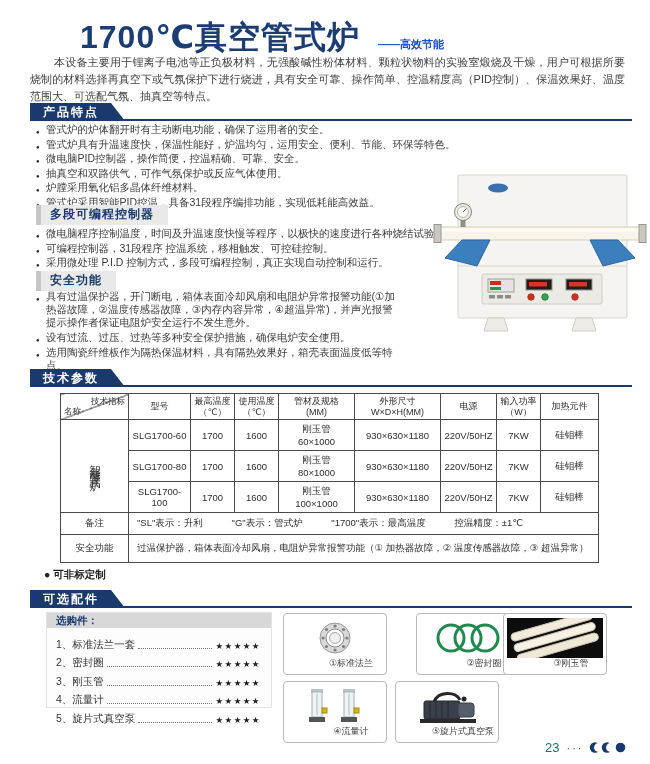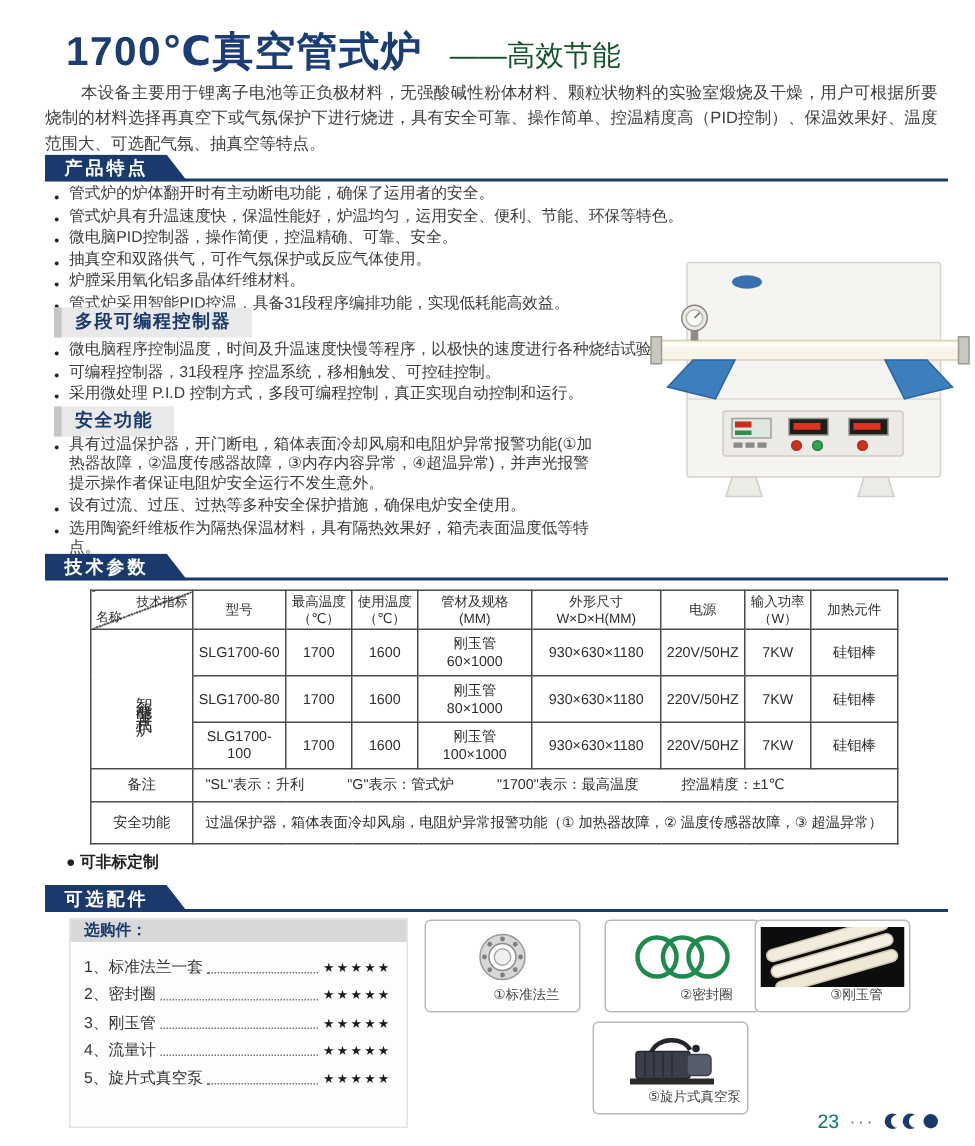--- a/index.html
+++ b/index.html
@@ -5,22 +5,22 @@
   * { margin:0; padding:0; box-sizing:border-box; }
   html,body { background:#888; }
   #page {
     position:relative; width:650px; height:764px; margin:0 auto;
     background:#ffffff; overflow:hidden;
     font-family:"Liberation Sans","DejaVu Sans",sans-serif;
     color:#3c3c3c;
   }
   
   .title-row { position:absolute; left:44px; top:16px; display:flex; align-items:baseline; }
-  .page-title { font-size:27px; font-weight:bold; color:#1c3d74; letter-spacing:1px; }
-  .page-subtitle { font-size:19px; font-weight:normal; color:#14532d; margin-left:18px; }
+  .page-title { font-size:32px; font-weight:bold; color:#1c3d74; letter-spacing:1px;margin-left:36px; }
+  .page-subtitle { font-size:11px; font-weight:bold; color:#1d4ed8; margin-left:18px; }
   
   .intro {
     position:absolute; left:30px; top:54px; width:595px;
     font-size:11px; line-height:17px; text-align:justify; text-indent:24px; color:#3e3e3e;
   }
   
   .sec-hdr {
     position:absolute; left:30px; height:18px; line-height:18px;
     background:#1a3a6e; color:#fff; font-size:12px; font-weight:bold;
     padding:0 26px 0 13px; letter-spacing:2px;
@@ -59,21 +59,21 @@
     background-image:linear-gradient(to bottom right, transparent calc(50% - 0.5px), #4a4a4a calc(50% - 0.5px), #4a4a4a calc(50% + 0.5px), transparent calc(50% + 0.5px));
   }
   .corner .c-top { position:absolute; top:2px; right:3px; font-size:8.5px; }
   .corner .c-bot { position:absolute; bottom:2px; left:3px; font-size:8.5px; }
   .vert-cat { writing-mode:vertical-rl; text-orientation:upright; letter-spacing:3px; font-size:11px; margin:0 auto; }
   .left-cell { text-align:left !important; padding-left:8px !important; }
   .remark-parts span { margin-right:26px; }
   .note { position:absolute; left:44px; top:568px; font-size:10.5px; color:#222; font-weight:bold; }
   
   .shop-box {
-    position:absolute; left:46px; top:612px; width:226px; height:140px;
+    position:absolute; left:46px; top:612px; width:226px; height:96px;
     background:#fdfdfd; border:1px solid #e3e3e3;
   }
   .shop-bar { height:15px; background:#d8d8d8; color:#1a3a6e; font-size:10.5px; font-weight:bold; line-height:15px; padding-left:9px; }
   .shop-list { list-style:none; padding:5px 10px 0 9px; }
   .shop-list li { display:flex; align-items:flex-end; height:18.5px; font-size:10.5px; color:#333; }
   .shop-list .leader { flex:1; border-bottom:1px dotted #777; margin:0 3px 3px 3px; }
   .shop-list .stars { font-size:8.5px; color:#1a1a1a; letter-spacing:1.5px; padding-bottom:1px; }
   .acc-card {
     position:absolute; width:104px; height:62px;
     background:#fff; border:1px solid #b9b9b9; border-radius:4px;
@@ -302,21 +302,21 @@
           <circle cx="57" cy="18" r="1.6" fill="#7e7e7e"></circle>
         <circle cx="36.5" cy="9.5" r="1.6" fill="#7e7e7e"></circle>
           <circle cx="53.5" cy="9.5" r="1.6" fill="#7e7e7e"></circle>
         <circle cx="36.5" cy="26.5" r="1.6" fill="#7e7e7e"></circle>
           <circle cx="53.5" cy="26.5" r="1.6" fill="#7e7e7e"></circle>
       </svg>
     </div>
     <div class="caption">①标准法兰</div>
   </div>
 
-  <div class="acc-card" style="left:403px; top:613px;">
+  <div class="acc-card" style="left:416px; top:613px;">
     <div class="icon-area">
       <svg width="90" height="36" viewBox="0 0 90 36">
         <circle cx="28" cy="18" r="13" fill="none" stroke="#1f8a4d" stroke-width="3"></circle>
         <circle cx="45" cy="18" r="13" fill="none" stroke="#1f8a4d" stroke-width="3"></circle>
         <circle cx="62" cy="18" r="13" fill="none" stroke="#1f8a4d" stroke-width="3"></circle>
       </svg>
     </div>
     <div class="caption">②密封圈</div>
   </div>
 
@@ -327,20 +327,41 @@
         <g transform="rotate(-16 48 20)">
           <rect x="6" y="4" width="84" height="8" rx="4" fill="#f2ecdd" stroke="#cfc7b2"></rect>
           <rect x="6" y="15" width="84" height="8" rx="4" fill="#f6f1e4" stroke="#cfc7b2"></rect>
           <rect x="6" y="26" width="84" height="8" rx="4" fill="#efe8d6" stroke="#cfc7b2"></rect>
         </g>
       </svg>
     </div>
     <div class="caption" style="color:#444;">③刚玉管</div>
   </div>
 
+  <div class="acc-card" style="left:283px; top:681px;">
+    <div class="icon-area">
+      <svg width="90" height="38" viewBox="0 0 90 38">
+        <g>
+          <rect x="21" y="2" width="12" height="4" fill="#b9c3c9"></rect>
+          <rect x="22" y="5" width="10" height="25" fill="#eef3f6" stroke="#9fb0ba"></rect>
+          <rect x="26" y="7" width="2" height="21" fill="#cdd8de"></rect>
+          <rect x="32" y="21" width="5" height="5" fill="#d9b80e" stroke="#a88c00"></rect>
+          <rect x="19" y="30" width="16" height="5" fill="#555555"></rect>
+        </g>
+        <g>
+          <rect x="53" y="2" width="12" height="4" fill="#b9c3c9"></rect>
+          <rect x="54" y="5" width="10" height="25" fill="#eef3f6" stroke="#9fb0ba"></rect>
+          <rect x="58" y="7" width="2" height="21" fill="#cdd8de"></rect>
+          <rect x="64" y="21" width="5" height="5" fill="#d9b80e" stroke="#a88c00"></rect>
+          <rect x="51" y="30" width="16" height="5" fill="#555555"></rect>
+        </g>
+      </svg>
+    </div>
+    <div class="caption">④流量计</div>
+  </div>
 
   <div class="acc-card" style="left:395px; top:681px;">
     <div class="icon-area">
       <svg width="90" height="38" viewBox="0 0 90 38">
         <path d="M32,15 C36,4 54,4 58,13" fill="none" stroke="#23262c" stroke-width="3"></path>
         <rect x="22" y="14" width="36" height="18" rx="2" fill="#3a3f4a" stroke="#22252c"></rect>
         <line x1="28" y1="15" x2="28" y2="31" stroke="#262a33"></line>
         <line x1="34" y1="15" x2="34" y2="31" stroke="#262a33"></line>
         <line x1="40" y1="15" x2="40" y2="31" stroke="#262a33"></line>
         <line x1="46" y1="15" x2="46" y2="31" stroke="#262a33"></line>

